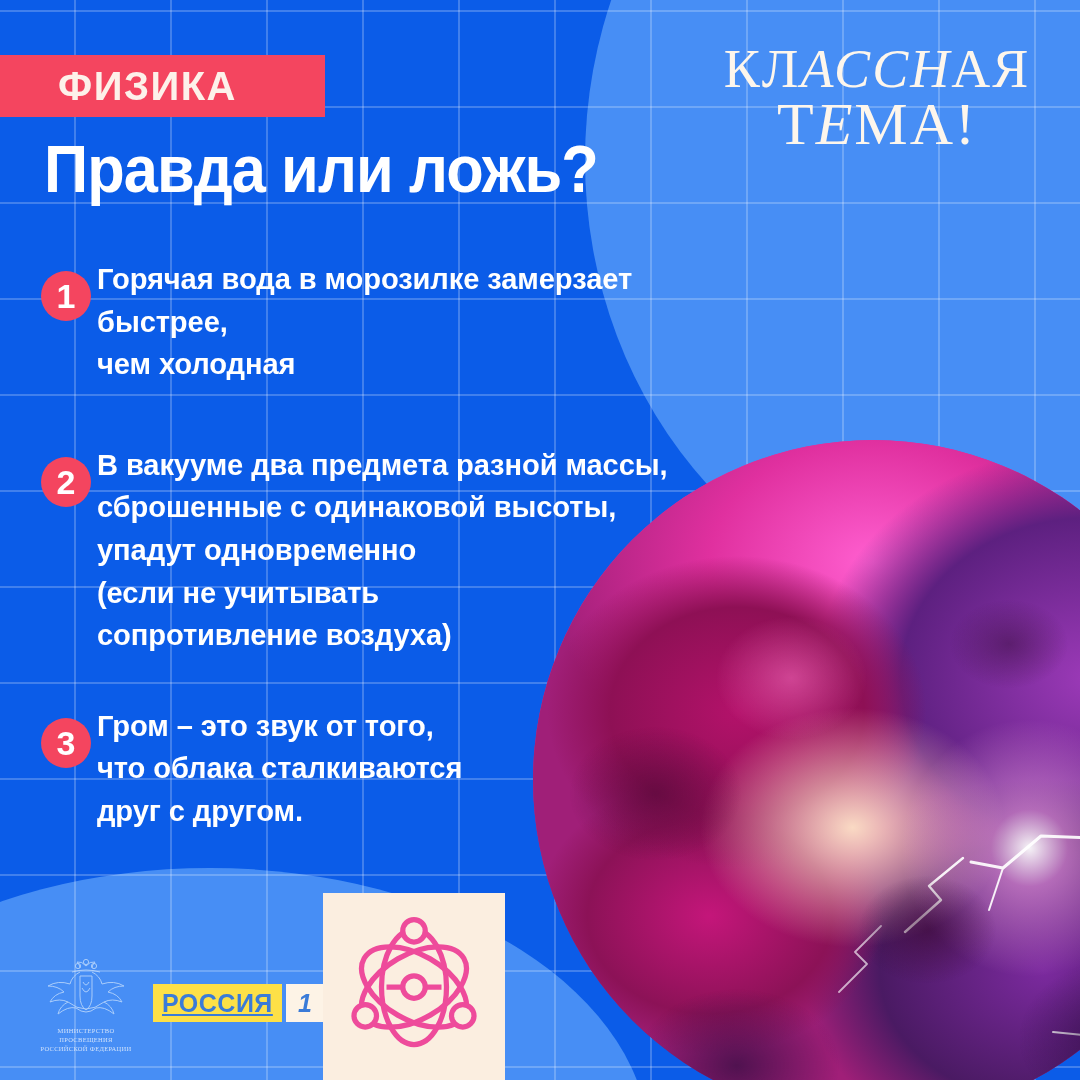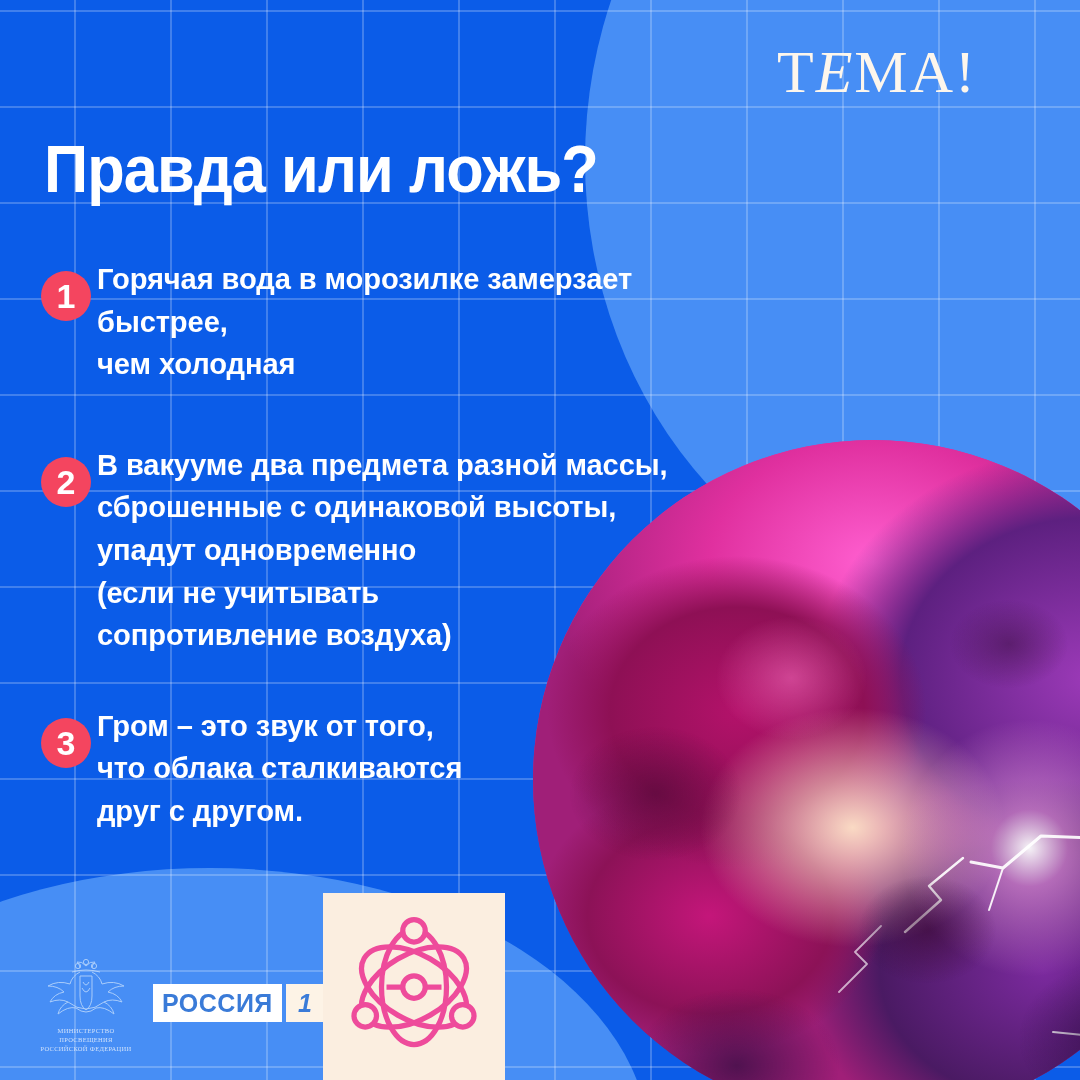--- a/index.html
+++ b/index.html
@@ -181,27 +181,27 @@
     white-space:pre-line;
   }
 
   .rossiya {
     position:absolute;
     left:153px; top:984px;
     display:flex; gap:4px; align-items:stretch;
     height:38px;
   }
   .rossiya .word {
-    background:#ffffff;
+    background:#fde047;
     color:#3a7bd8;
     font-weight:bold;
     font-size:25px;
     letter-spacing:.5px;
     padding:0 9px;
-    display:flex; align-items:center;
+    display:flex; align-items:center;text-decoration:underline;
   }
   .rossiya .one {
     background:#fdf3e6;
     color:#3a7bd8;
     font-weight:bold;
     font-size:25px;
     width:38px;
     display:flex; align-items:center; justify-content:center;
     font-style:italic;
   }
@@ -243,20 +243,23 @@
         <path d="M348 486 L322 512 L334 524 L306 552" stroke-width="1.8" opacity=".7"></path>
         <path d="M300 660 L284 694 L300 700 L280 736" stroke-width="2.2" opacity=".75" stroke="#9fd8ff"></path>
       </g>
     </svg>
   </div>
   <div class="storm-grain"></div>
 </div>
 
 <div class="content">
 
+  <div class="subject-tag">
+    <span>ФИЗИКА</span>
+  </div>
 
   <div class="page-title">Правда или ложь?</div>
 
   <div class="qlist">
 
     <div class="qitem" id="q1">
       <div class="badge">1</div>
       <div class="qtext">Горячая вода в морозилке замерзает быстрее,
 чем холодная</div>
     </div>
@@ -273,20 +276,21 @@
     <div class="qitem" id="q3">
       <div class="badge">3</div>
       <div class="qtext">Гром – это звук от того,
 что облака сталкиваются
 друг с другом.</div>
     </div>
 
   </div>
 
   <div class="brand">
+    <span class="l1"><span>КЛ</span><span class="it">АСС</span><span class="it">Н</span><span>АЯ</span></span>
     <span class="l2"><span>Т</span><span class="it">Е</span><span>МА!</span></span>
   </div>
 
   <div class="ministry">
     <svg width="96" height="66" viewBox="0 0 96 66">
       <g fill="none" stroke="#bcd8fb" stroke-width="1" opacity=".85">
         <path d="M48 8 q-4 -5 -9 -4 q3 3 3 6"></path>
         <path d="M48 8 q4 -5 9 -4 q-3 3 -3 6"></path>
         <circle cx="40" cy="8" r="2.6"></circle>
           <circle cx="56" cy="8" r="2.6"></circle>

